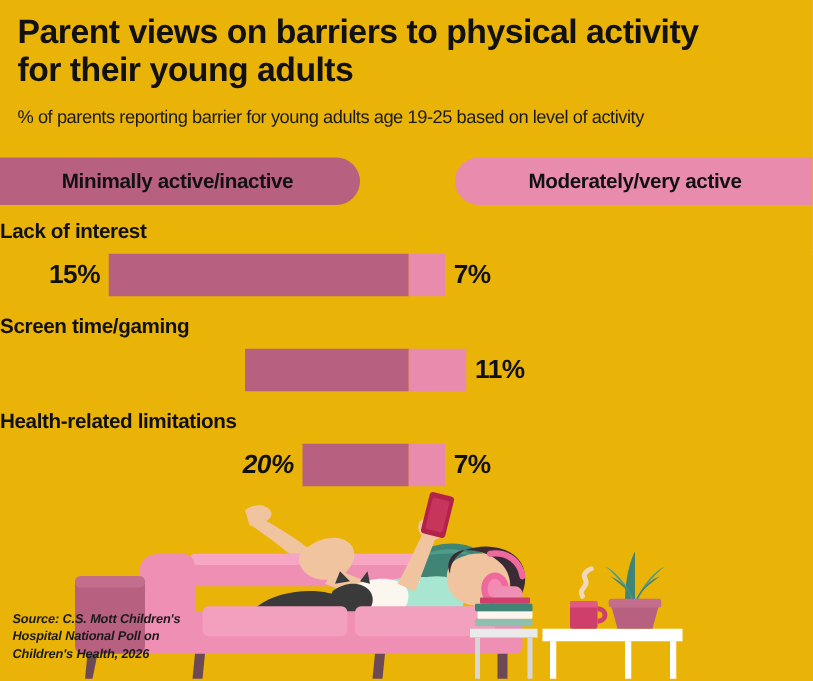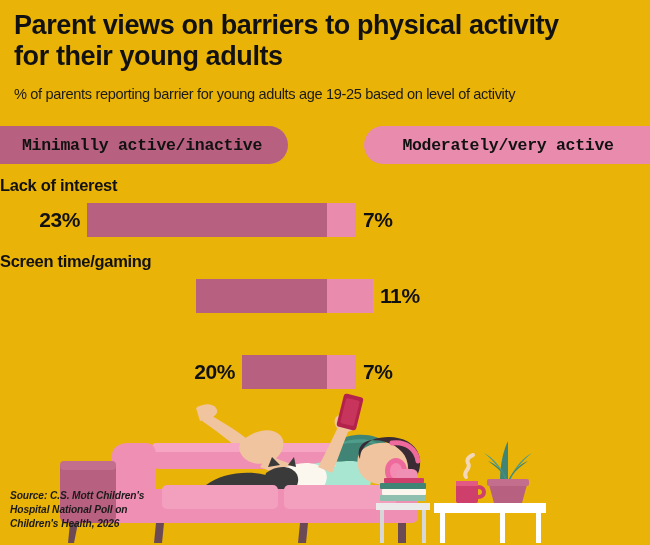--- a/index.html
+++ b/index.html
@@ -47,21 +47,20 @@
     line-height: 1.2;
   }
 
   
   .legend {
     position: absolute;
     top: 126px;
     left: 0;
     width: 550px;
     height: 38px;
-    font-family: Liberation Mono, monospace;
   }
   .legend-pill {
     position: absolute;
     top: 0;
     height: 38px;
     border-radius: 19px;
     display: flex;
     align-items: center;
     justify-content: center;
     font-size: 16.5px;
@@ -183,43 +182,44 @@
     <div class="legend-pill right">
       <span>Moderately/very active</span>
     </div>
   </div>
 
   <div class="bars">
 
     <div class="bar-group">
       <div class="bar-cat-label">Lack of interest</div>
       <div class="bar-row">
-        <div class="val-label val-left" style="left:0;width:80px;">23%</div>
+        <div class="val-label val-left" style="left:0;width:80px;">15%</div>
         <div class="bar-track" style="left:87px;width:269px;">
           <div class="seg-dark" style="width:240px;"></div>
           <div class="seg-light" style="width:29px;"></div>
         </div>
         <div class="val-label val-right" style="left:363px;width:90px;">7%</div>
       </div>
     </div>
 
     <div class="bar-group">
       <div class="bar-cat-label">Screen time/gaming</div>
       <div class="bar-row">
         <div class="bar-track" style="left:196px;width:177px;">
           <div class="seg-dark" style="width:131px;"></div>
           <div class="seg-light" style="width:46px;"></div>
         </div>
         <div class="val-label val-right" style="left:380px;width:100px;">11%</div>
       </div>
     </div>
 
     <div class="bar-group">
+      <div class="bar-cat-label">Health-related limitations</div>
       <div class="bar-row">
-        <div class="val-label val-left" style="left:0;width:235px;">20%</div>
+        <div class="val-label val-left" style="left:0;width:235px;font-style:italic;">20%</div>
         <div class="bar-track" style="left:242px;width:114px;">
           <div class="seg-dark" style="width:85px;"></div>
           <div class="seg-light" style="width:29px;"></div>
         </div>
         <div class="val-label val-right" style="left:363px;width:90px;">7%</div>
       </div>
     </div>
 
   </div>
 

